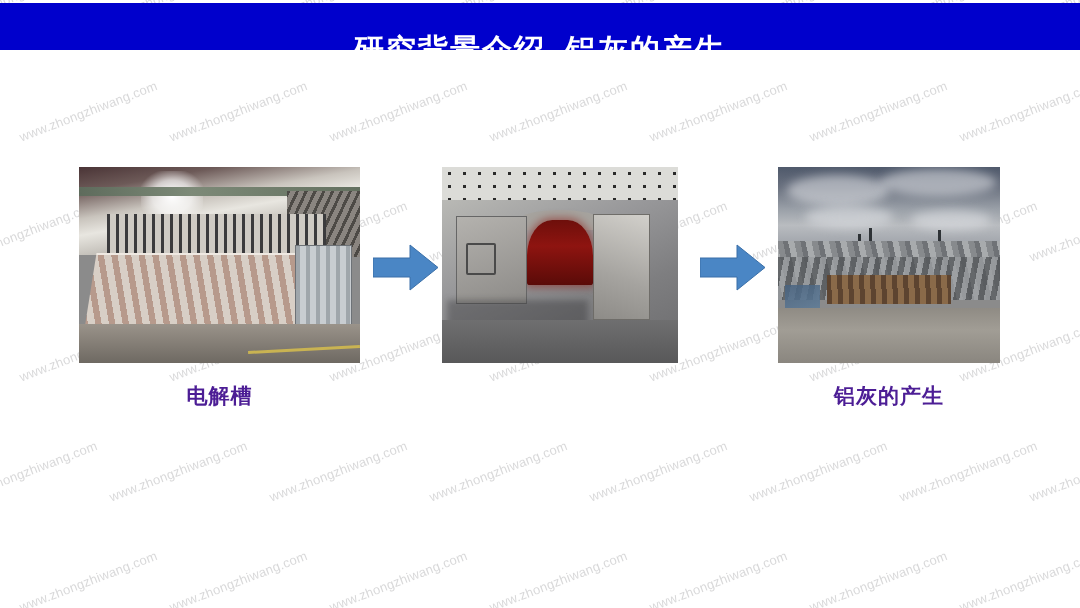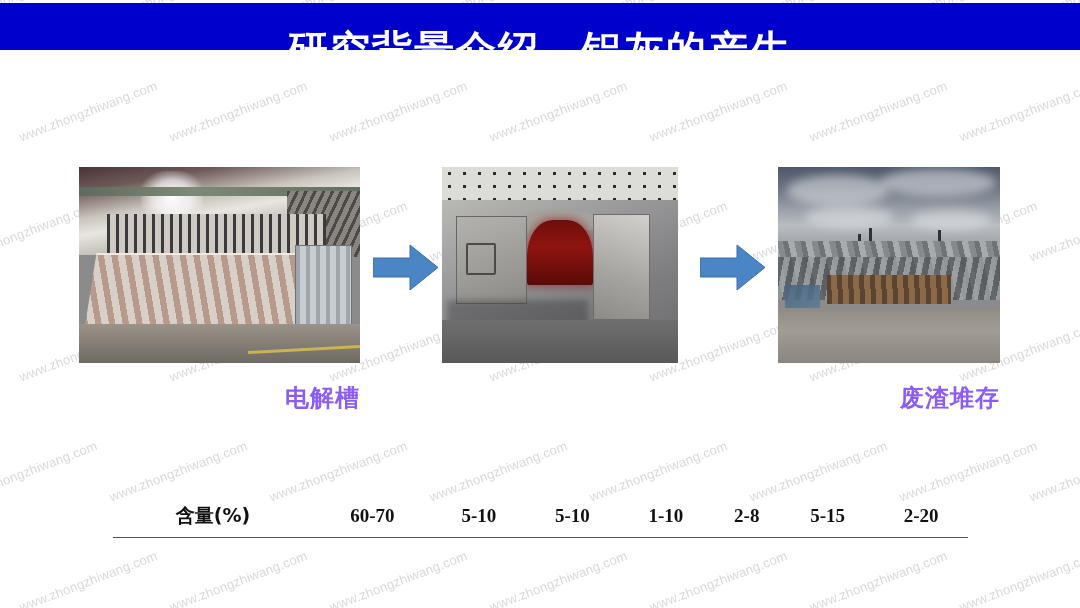--- a/index.html
+++ b/index.html
@@ -26,23 +26,23 @@
     letter-spacing:0.2px;
   }
 
   
   #title-bar {
     position:absolute; left:0; top:3px; width:1080px; height:47px;
     background:#0000cc; z-index:10;
     display:flex; align-items:center; justify-content:center;
   }
   #title-bar .title-text {
-    color:#ffffff; font-weight:bold; font-size:40px;
+    color:#ffffff; font-weight:bold; font-size:30px;
     letter-spacing:2px;
-    font-family:Liberation Serif, serif;
+    font-family:Liberation Mono, monospace;
     margin-top:47px;
   }
 
   
   #subtitle {
     position:absolute; left:0; top:88px; width:1080px;
     text-align:center; z-index:8;
     color:#c00000; font-weight:bold; font-size:21px;
     font-family:"DejaVu Sans","Liberation Sans", sans-serif;
     letter-spacing:0.5px;
@@ -182,22 +182,22 @@
   #photo-3 .p2 { left:36%; top:34%; height:8%; }
   #photo-3 .p3 { left:72%; top:32%; height:9%; }
 
   
   .arrow { position:absolute; z-index:7; }
   #arrow-1 { left:373px; top:244px; width:66px; height:47px; }
   #arrow-2 { left:700px; top:244px; width:66px; height:47px; }
 
   
   .caption {
-    position:absolute; z-index:8; text-align:right;
-    color:#8b5cf6; font-weight:bold; font-size:24px;
+    position:absolute; z-index:8; text-align:center;
+    color:#4c1d95; font-weight:bold; font-size:21px;
     font-family:"DejaVu Sans","Liberation Sans", sans-serif;
     letter-spacing:1px;
   }
   #caption-1 { left:79px;  top:382px; width:281px; }
   #caption-2 { left:442px; top:382px; width:236px; }
   #caption-3 { left:778px; top:382px; width:222px; }
 
   
   #table-heading {
     position:absolute; left:0; top:444px; width:1080px;
@@ -286,35 +286,25 @@
     <div class="post p2"></div>
     <div class="post p3"></div>
     <div class="heap"></div>
     <div class="heap2"></div>
     <div class="rust"></div>
     <div class="blue-tarp"></div>
     <div class="ground"></div>
   </div>
 
   <div class="caption" id="caption-1">电解槽</div>
-  <div class="caption" id="caption-3">废渣堆存</div>
+  <div class="caption" id="caption-3">铝灰的产生</div>
 
 
   <table id="comp-table">
     <tbody>
-      <tr class="val-row">
-        <td class="rowhead">含量(%)</td>
-        <td>60-70</td>
-        <td>5-10</td>
-        <td>5-10</td>
-        <td>1-10</td>
-        <td>2-8</td>
-        <td>5-15</td>
-        <td>2-20</td>
-      </tr>
     </tbody>
   </table>
 
   <div id="watermarks">
       <div class="wm" style="left: -40px; top: 10px;">www.zhongzhiwang.com</div>
       <div class="wm" style="left: 110px; top: 10px;">www.zhongzhiwang.com</div>
       <div class="wm" style="left: 270px; top: 10px;">www.zhongzhiwang.com</div>
       <div class="wm" style="left: 430px; top: 10px;">www.zhongzhiwang.com</div>
       <div class="wm" style="left: 590px; top: 10px;">www.zhongzhiwang.com</div>
       <div class="wm" style="left: 750px; top: 10px;">www.zhongzhiwang.com</div>

